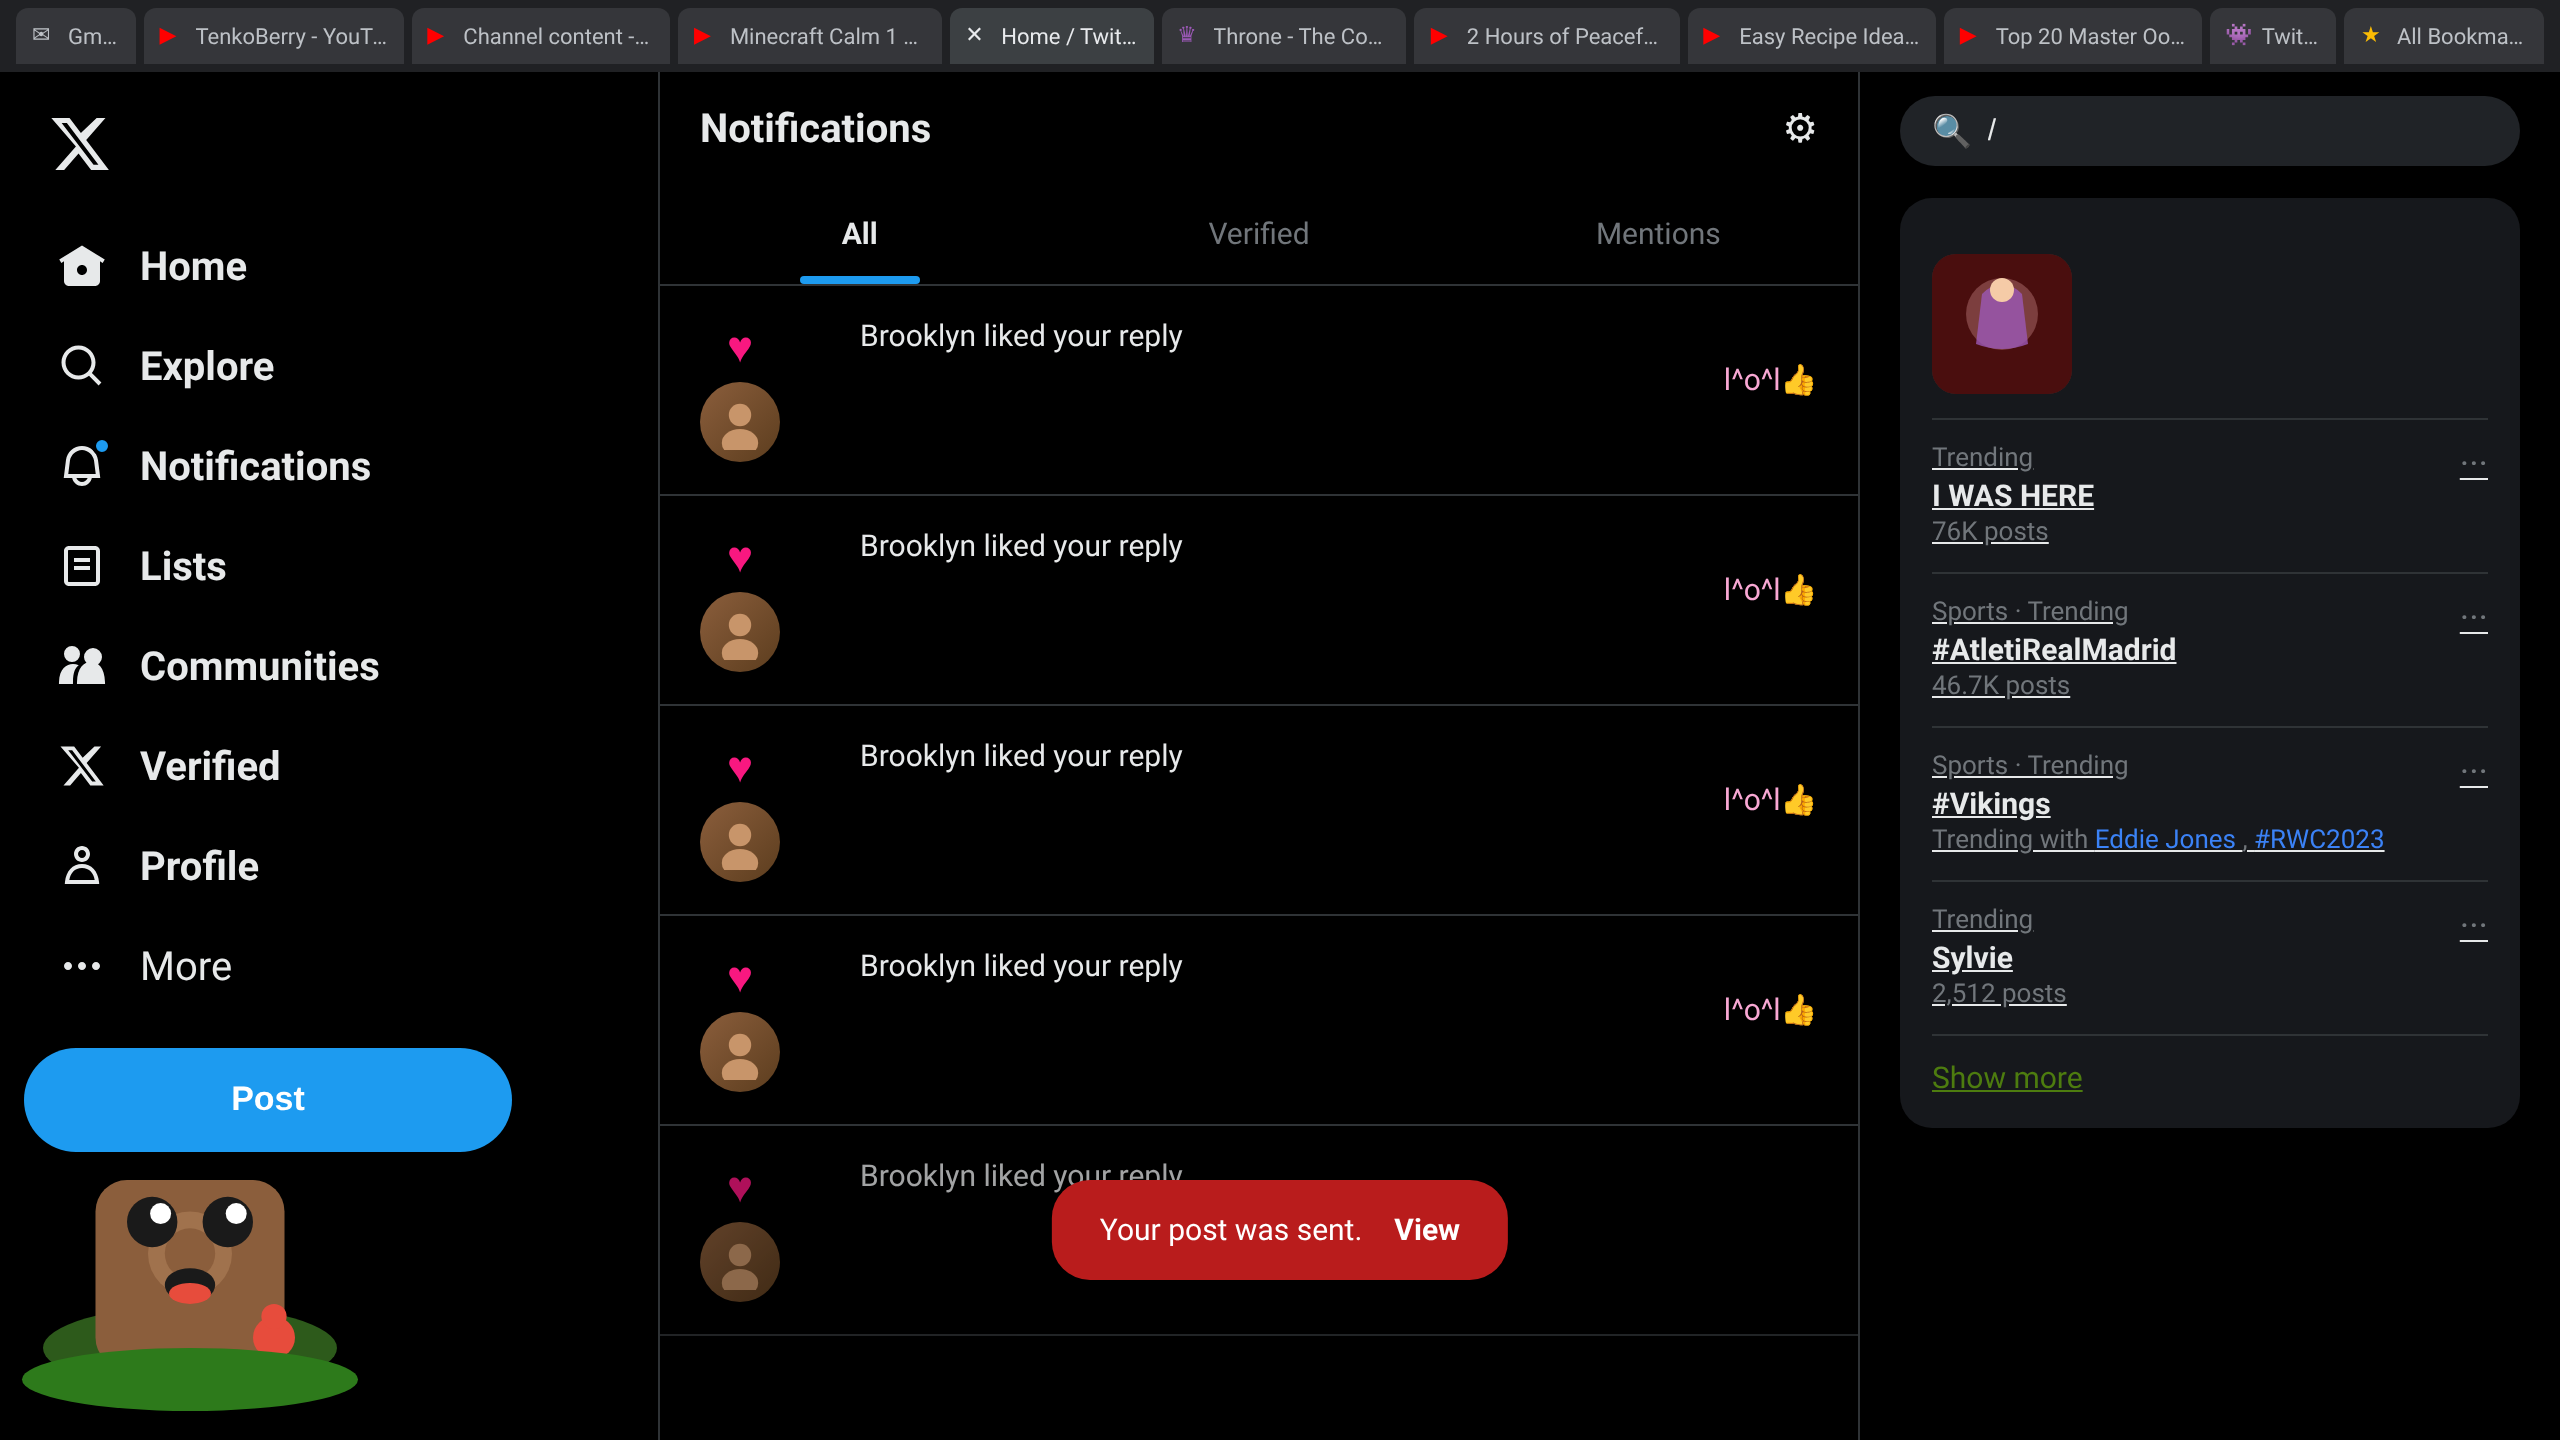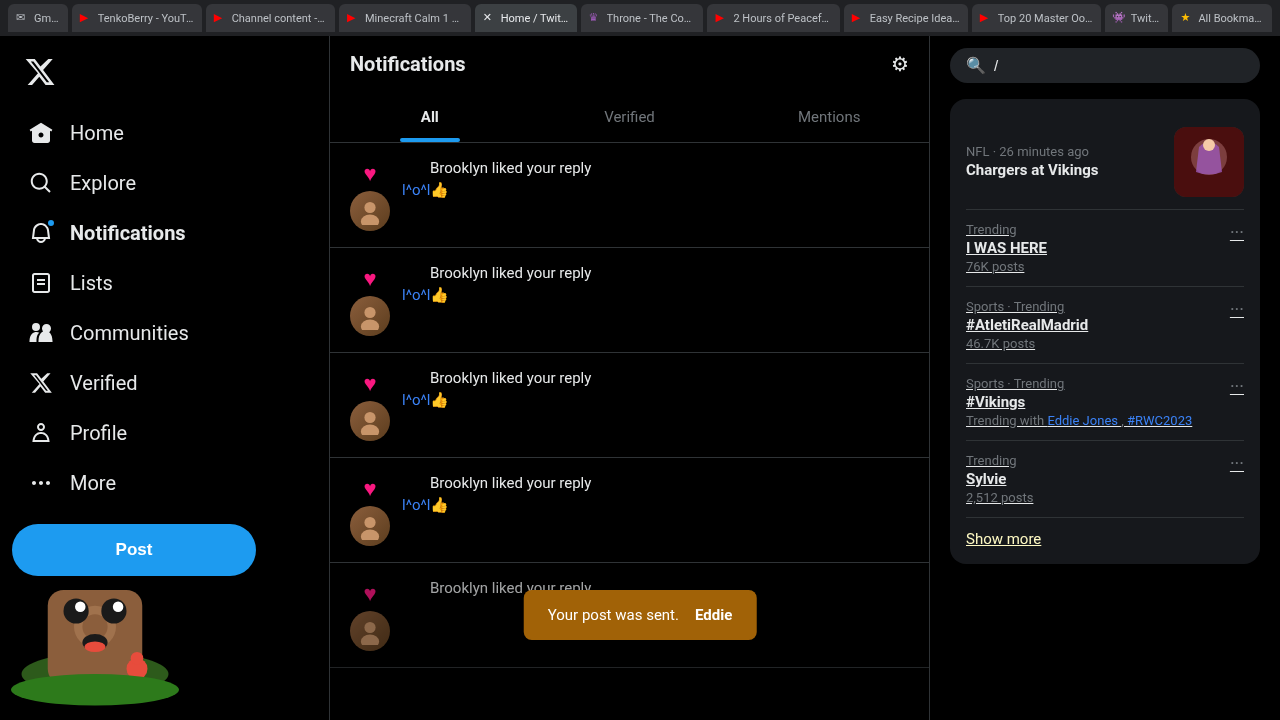--- a/index.html
+++ b/index.html
@@ -57,21 +57,21 @@
     }
     .sidebar-logo svg { width: 32px; height: 32px; fill: #e7e9ea; }
     .nav-item {
       display: flex;
       align-items: center;
       gap: 16px;
       padding: 12px 16px;
       border-radius: 9999px;
       cursor: pointer;
       font-size: 20px;
-      font-weight: 400;
+      font-weight: 700;
       transition: background 0.2s;
       position: relative;
     }
     .nav-item.active { font-weight: 700; }
     .nav-icon { width: 26px; height: 26px; display: flex; align-items: center; justify-content: center; font-size: 22px; position: relative; }
     .notification-dot {
       position: absolute;
       top: -2px;
       right: -2px;
       width: 10px;
@@ -172,21 +172,21 @@
       background: #555;
       overflow: hidden;
       display: flex;
       align-items: center;
       justify-content: center;
       font-size: 18px;
     }
     .notif-content { flex: 1; }
     .notif-text { font-size: 15px; margin-bottom: 4px; }
     .notif-text strong { font-weight: 400; margin-left: 28px; }
-    .notif-reply { font-size: 15px; color: #3b82f6; }
+    .notif-reply { font-size: 15px; color: #f9a8d4; text-align: right; }
     .notif-left { display: flex; flex-direction: column; align-items: center; gap: 4px; }
 
     
     .right-sidebar {
       width: 350px;
       padding: 12px 20px;
       overflow-y: auto;
     }
     .search-bar {
       display: flex;
@@ -237,33 +237,33 @@
       align-items: center;
       justify-content: center;
       font-size: 30px;
     }
     .trend-header {
       display: flex;
       justify-content: space-between;
       align-items: start;
     }
     .trend-more-btn { color: #71767b; font-size: 18px; cursor: pointer; }
-    .show-more { color: #fef9c3; font-size: 15px; cursor: pointer; padding-top: 12px; display: block; }
+    .show-more { color: #4d7c0f; font-size: 15px; cursor: pointer; padding-top: 12px; display: block; }
     .eddie-link { color: #3b82f6; text-decoration: none; }
 
     
     .toast {
       position: fixed;
       bottom: 80px;
       left: 50%;
       transform: translateX(-50%);
-      background: #a16207;
+      background: #b91c1c;
       color: #fff;
       padding: 16px 24px;
-      border-radius: 8px;
+      border-radius: 19px;
       font-size: 15px;
       display: flex;
       align-items: center;
       gap: 16px;
       z-index: 100;
     }
     .toast-view { font-weight: 700; cursor: pointer; }
 
     
     ::-webkit-scrollbar { width: 4px; }
@@ -550,24 +550,20 @@
   <div class="right-sidebar">
     <div class="search-bar">
       <span class="search-icon">🔍</span>
       <input type="text" value="/" placeholder="/" style="">
     </div>
 
     <div class="whats-happening">
 
       <div class="trend-item-nfl">
         <div class="trend-with-img">
-          <div>
-            <div class="trend-meta">NFL · 26 minutes ago</div>
-            <div class="trend-name">Chargers at Vikings</div>
-          </div>
           <div class="trend-img">
             <svg viewBox="0 0 70 70" width="70" height="70">
               <rect width="70" height="70" fill="#4a0e0e"></rect>
               <circle cx="35" cy="30" r="18" fill="#7c3e3e"></circle>
 
               <path d="M25 20 Q35 10 45 20 L48 45 Q35 50 22 45 Z" fill="#9b59b6" opacity="0.8"></path>
               <circle cx="35" cy="18" r="6" fill="#f5cba7"></circle>
             </svg>
           </div>
         </div>
@@ -623,14 +619,14 @@
       </div>
 
       <a href="#" class="show-more">Show more</a>
     </div>
   </div>
 
 </div>
 
 <div class="toast">
   <span>Your post was sent.</span>
-  <span class="toast-view">Eddie</span>
+  <span class="toast-view">View</span>
 </div>
 
 </body></html>

